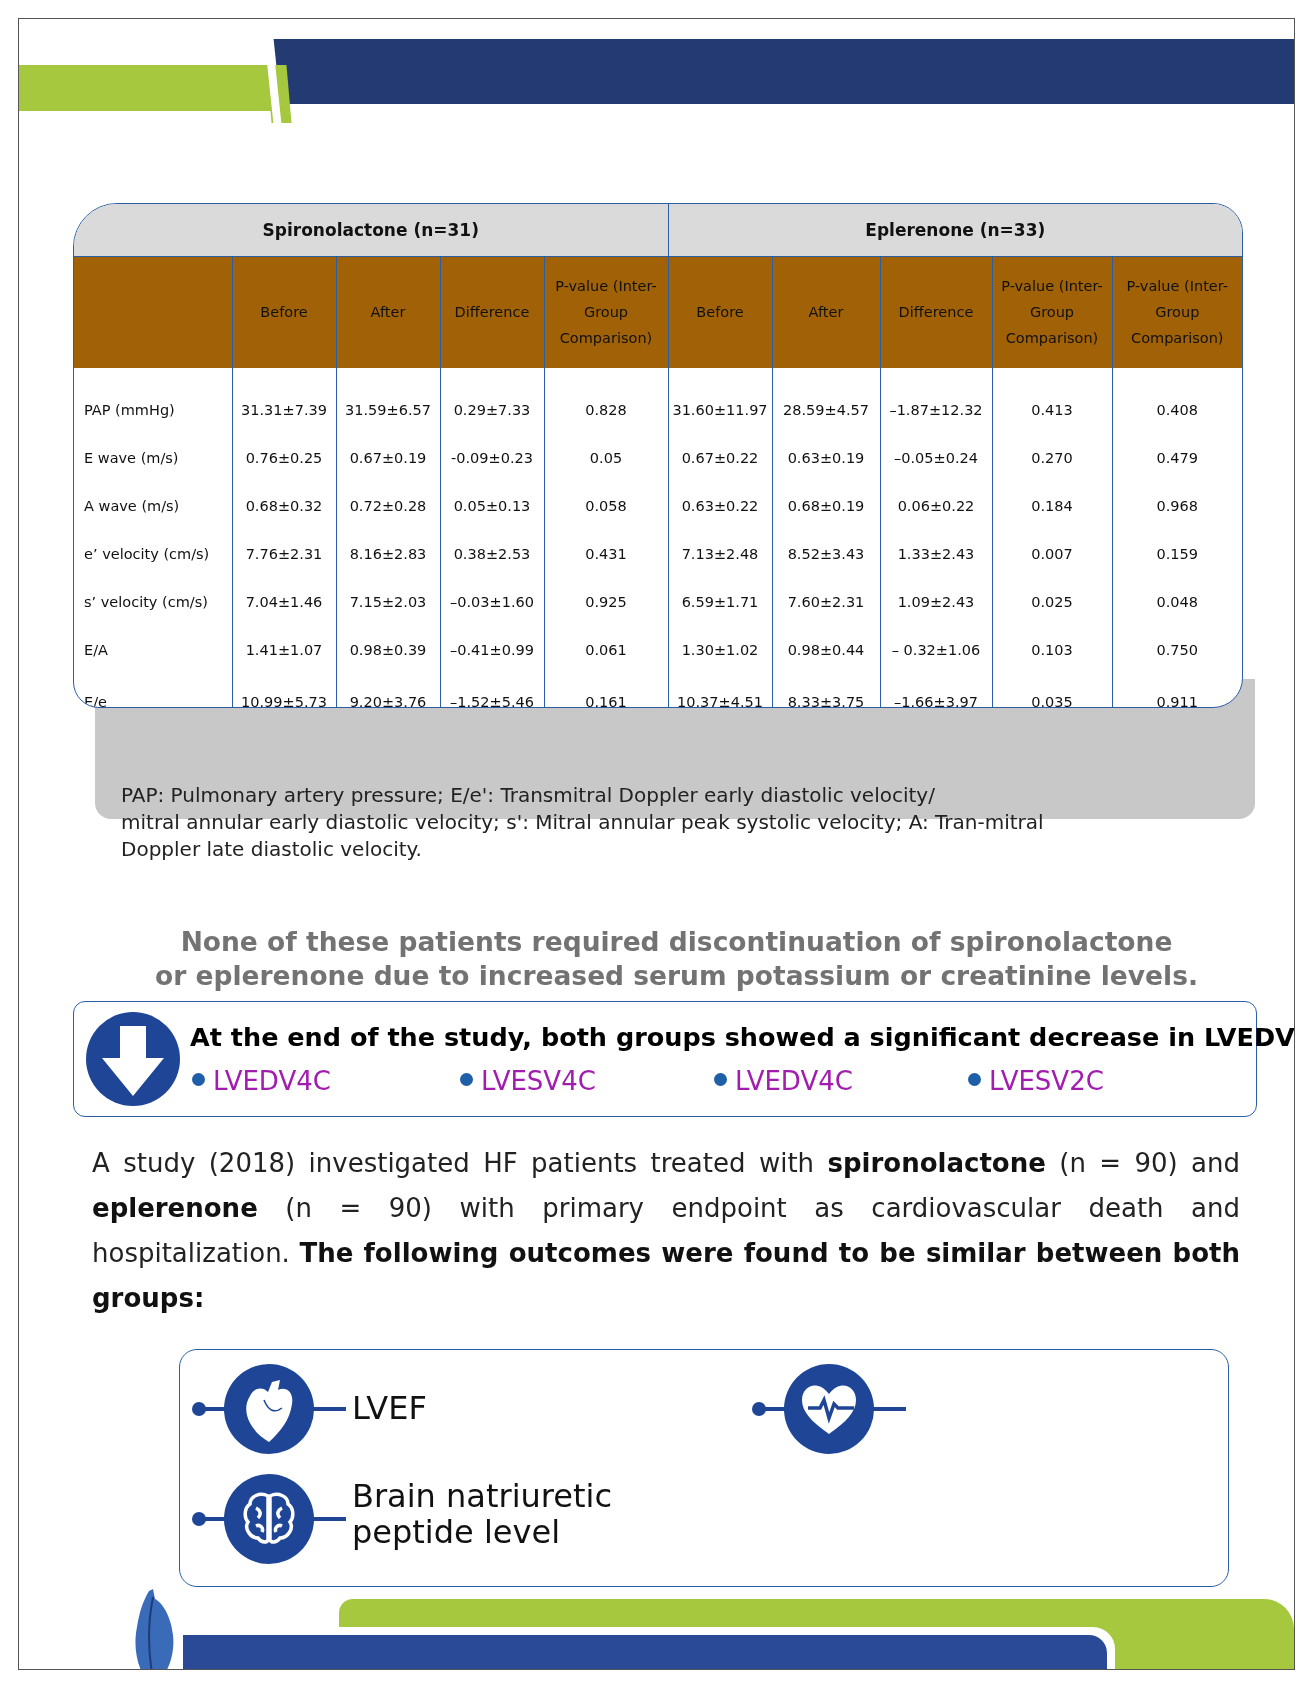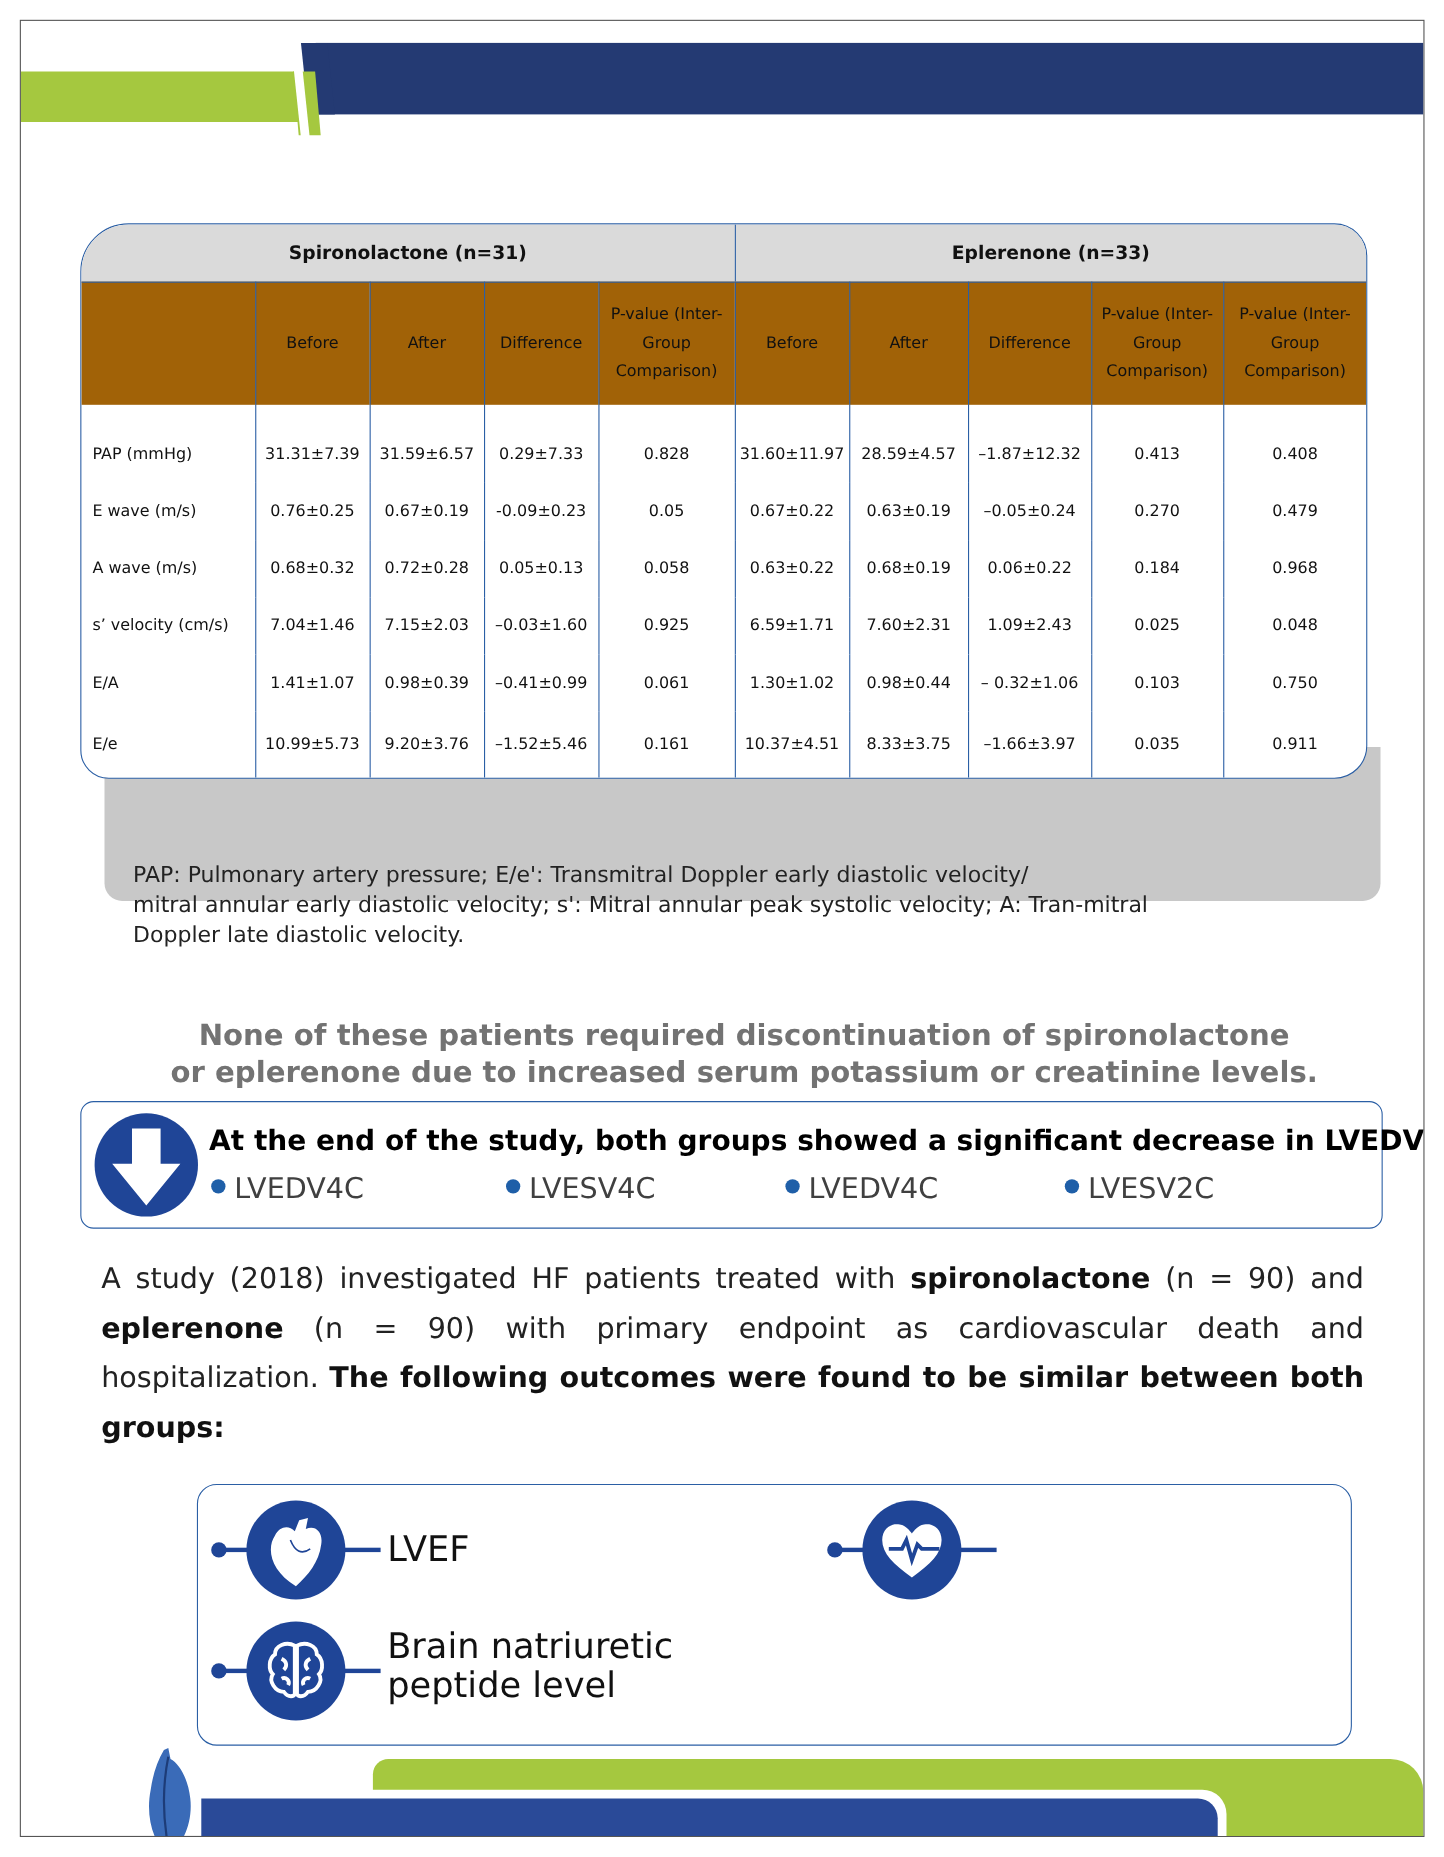--- a/index.html
+++ b/index.html
@@ -27,21 +27,21 @@
   tbody tr:first-child td { padding-top: 18px; height: 66px; }
   tbody tr:last-child td { height: 56px; }
 
   .footnote { position: absolute; left: 102px; top: 763px; width: 1120px; font-size: 20px; line-height: 27px; color: #222; }
 
   .headline { position: absolute; left: 60px; top: 906px; width: 1195px; text-align: center; color: #737373; font-weight: bold; font-size: 26.5px; line-height: 34px; }
 
   .lvedv-box { position: absolute; left: 54px; top: 982px; width: 1184px; height: 116px; border: 1.5px solid #2b5fa5; border-radius: 12px; }
   .down-icon { position: absolute; left: 12px; top: 10px; width: 94px; height: 94px; border-radius: 50%; background: #1f4597; }
   .lvedv-title { position: absolute; left: 116px; top: 20px; font-weight: bold; font-size: 25.5px; color: #000000; white-space: nowrap; }
-  .bullet { position: absolute; top: 64px; font-size: 26px; color: #404040; white-space: nowrap; }
+  .bullet { position: absolute; top: 64px; font-size: 26px; color: #a21caf; white-space: nowrap; }
   .bullet .dot { display: inline-block; width: 13px; height: 13px; border-radius: 50%; background: #1f5fa8; margin-right: 8px; vertical-align: middle; position: relative; top: -3px; }
 
   .para { position: absolute; left: 73px; top: 1122px; width: 1148px; font-size: 26px; line-height: 45px; color: #222; text-align: justify; }
   .para b { color: #111; margin-top: 21px; }
 
   .outcome-box { position: absolute; left: 160px; top: 1330px; width: 1050px; height: 238px; border: 1.5px solid #2b5fa5; border-radius: 18px; }
   .oc { position: absolute; }
   .oc .line { position: absolute; height: 4px; background: #1f4597; top: 43px; }
   .oc .nub { position: absolute; width: 14px; height: 14px; border-radius: 50%; background: #1f4597; top: 38px; left: 0; }
   .oc .circ { position: absolute; left: 32px; top: 0; width: 90px; height: 90px; border-radius: 50%; background: #1f4597; }
@@ -127,20 +127,32 @@
             <td>0.72±0.28</td>
             <td>0.05±0.13</td>
             <td>0.058</td>
             <td>0.63±0.22</td>
             <td>0.68±0.19</td>
             <td>0.06±0.22</td>
             <td>0.184</td>
             <td>0.968</td>
           </tr>
           <tr>
+            <td class="label">e’ velocity (cm/s)</td>
+            <td>7.76±2.31</td>
+            <td>8.16±2.83</td>
+            <td>0.38±2.53</td>
+            <td>0.431</td>
+            <td>7.13±2.48</td>
+            <td>8.52±3.43</td>
+            <td>1.33±2.43</td>
+            <td>0.007</td>
+            <td>0.159</td>
+          </tr>
+          <tr>
             <td class="label">s’ velocity (cm/s)</td>
             <td>7.04±1.46</td>
             <td>7.15±2.03</td>
             <td>–0.03±1.60</td>
             <td>0.925</td>
             <td>6.59±1.71</td>
             <td>7.60±2.31</td>
             <td>1.09±2.43</td>
             <td>0.025</td>
             <td>0.048</td>

